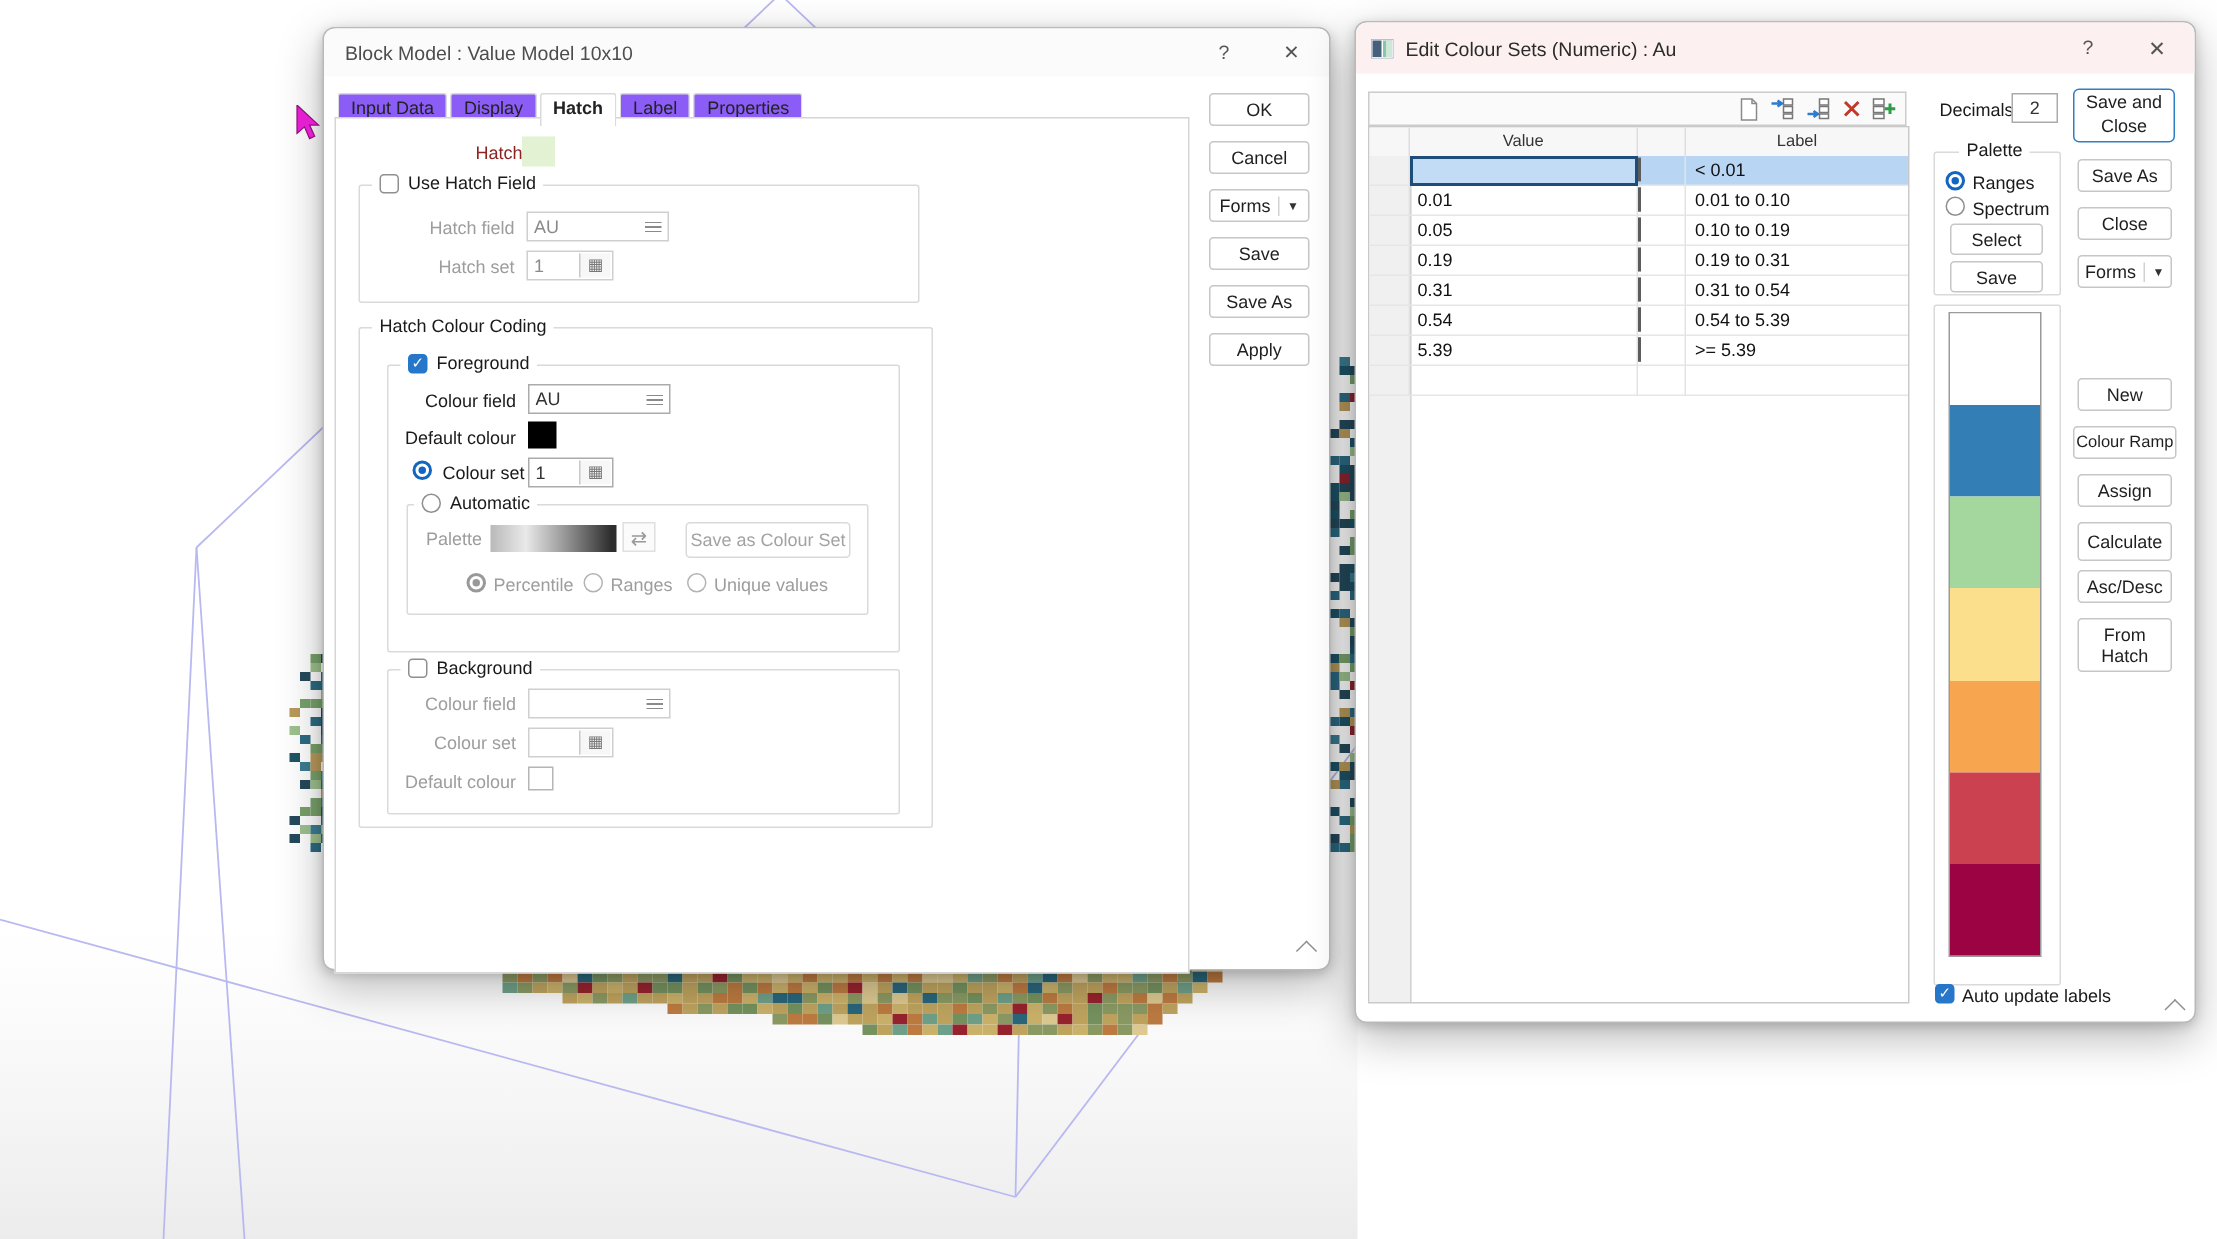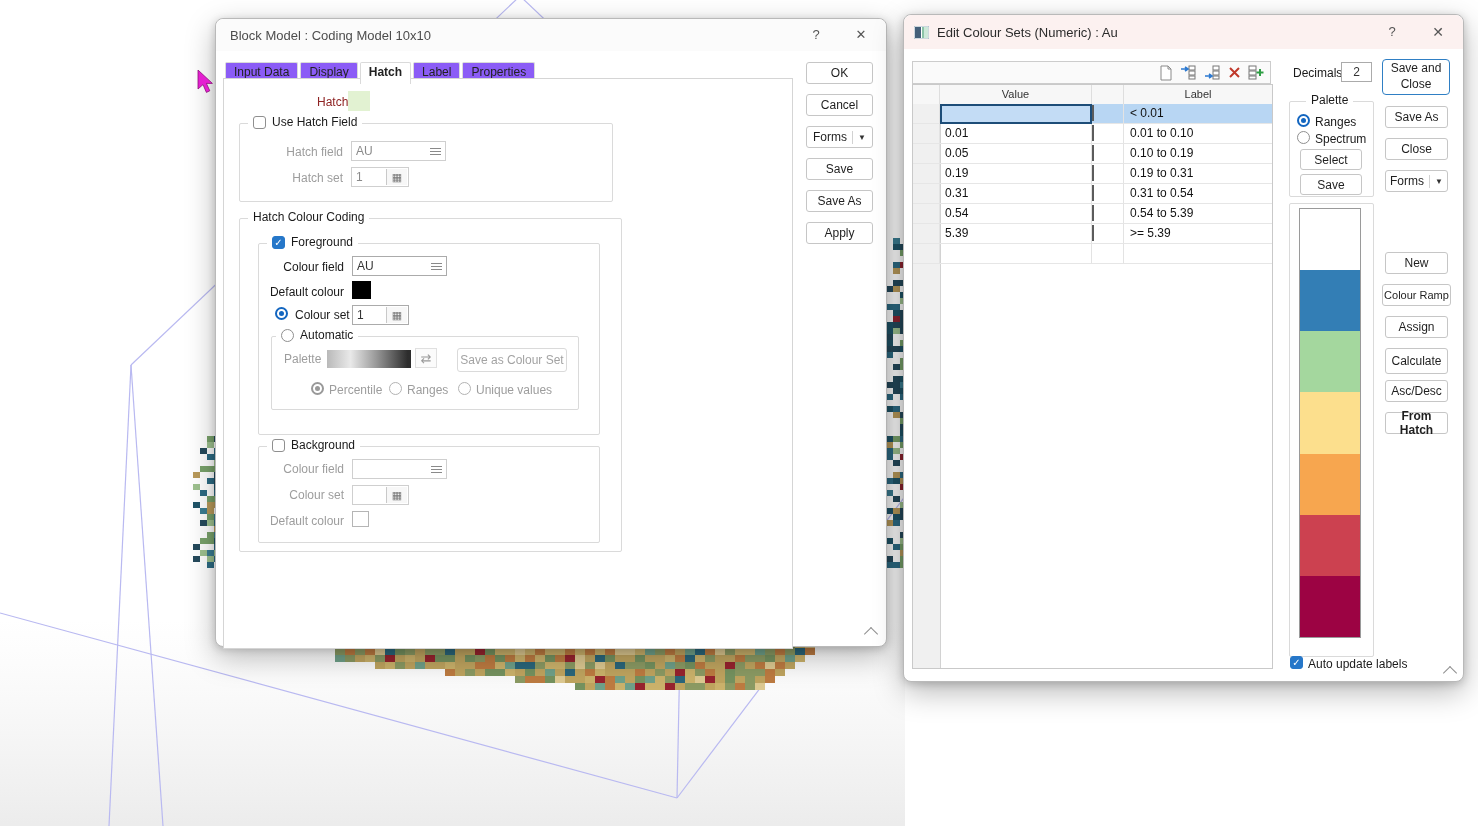--- a/index.html
+++ b/index.html
@@ -515,21 +515,21 @@
       <rect x="879" y="556" width="7" height="6" fill="#1f5468"></rect>
       <rect x="886" y="556" width="7" height="6" fill="#254a5c"></rect>
       <rect x="900" y="556" width="7" height="6" fill="#79a26b"></rect>
       <rect x="886" y="562" width="7" height="6" fill="#2d6b84"></rect>
       <rect x="893" y="562" width="7" height="6" fill="#2d6b84"></rect>
       <rect x="900" y="562" width="7" height="6" fill="#79a26b"></rect>
     </svg>
 
   <div class="dialog" id="dlg1" style="left:215px;top:18px;width:670px;height:627px;">
     <div class="tbar" style="background:#fbfbfb;">
-      <span class="ttext">Block Model : Coding Model 10x10</span>
+      <span class="ttext">Block Model : Value Model 10x10</span>
       <span class="tbtn" style="left:589px;">?</span>
       <span class="tbtn" style="left:634px;">✕</span>
     </div>
     <div class="tabs" id="bm-tabs" style="left:9px;top:43px;">
         <div class="tab">Input Data</div>
         <div class="tab">Display</div>
         <div class="tab active">Hatch</div>
         <div class="tab">Label</div>
         <div class="tab">Properties</div>
       </div>
@@ -758,21 +758,21 @@
     <span class="btn" style="left:481px;top:155px;width:63px;height:22px;">
       <span>Forms</span>
       <span class="sep"></span>
         <span class="arr">▼</span>
       </span>
     <span class="btn" style="left:481px;top:237px;width:63px;height:22px;">New</span>
     <span class="btn" style="left:478px;top:269px;width:69px;height:22px;font-size:11px;">Colour Ramp</span>
     <span class="btn" style="left:481px;top:301px;width:63px;height:22px;">Assign</span>
     <span class="btn" style="left:481px;top:333px;width:63px;height:26px;">Calculate</span>
     <span class="btn" style="left:481px;top:365px;width:63px;height:22px;">Asc/Desc</span>
-    <span class="btn" style="left:481px;top:397px;width:63px;height:22px;font-weight:bold;">From Hatch</span>
+    <span class="btn" style="left:481px;top:397px;width:63px;height:36px;">From Hatch</span>
 
     <span class="chk on" style="position:absolute;left:386px;top:641px;"></span>
     <span class="lbl" style="left:404px;top:642px;">Auto update labels</span>
     <span class="chev" style="left:541px;top:653px;"></span>
   </div>
 
   <svg class="layer" style="left:197px;top:70px;" width="22" height="26">
     <polygon id="cursor-poly" points="1,0 1,19 6,14.6 9.4,22.4 12.8,20.8 9.4,13.4 15.4,13.4" stroke="#8a0f77" stroke-width="0.8" fill="#e41fd1"></polygon>
   </svg>
 </div>

